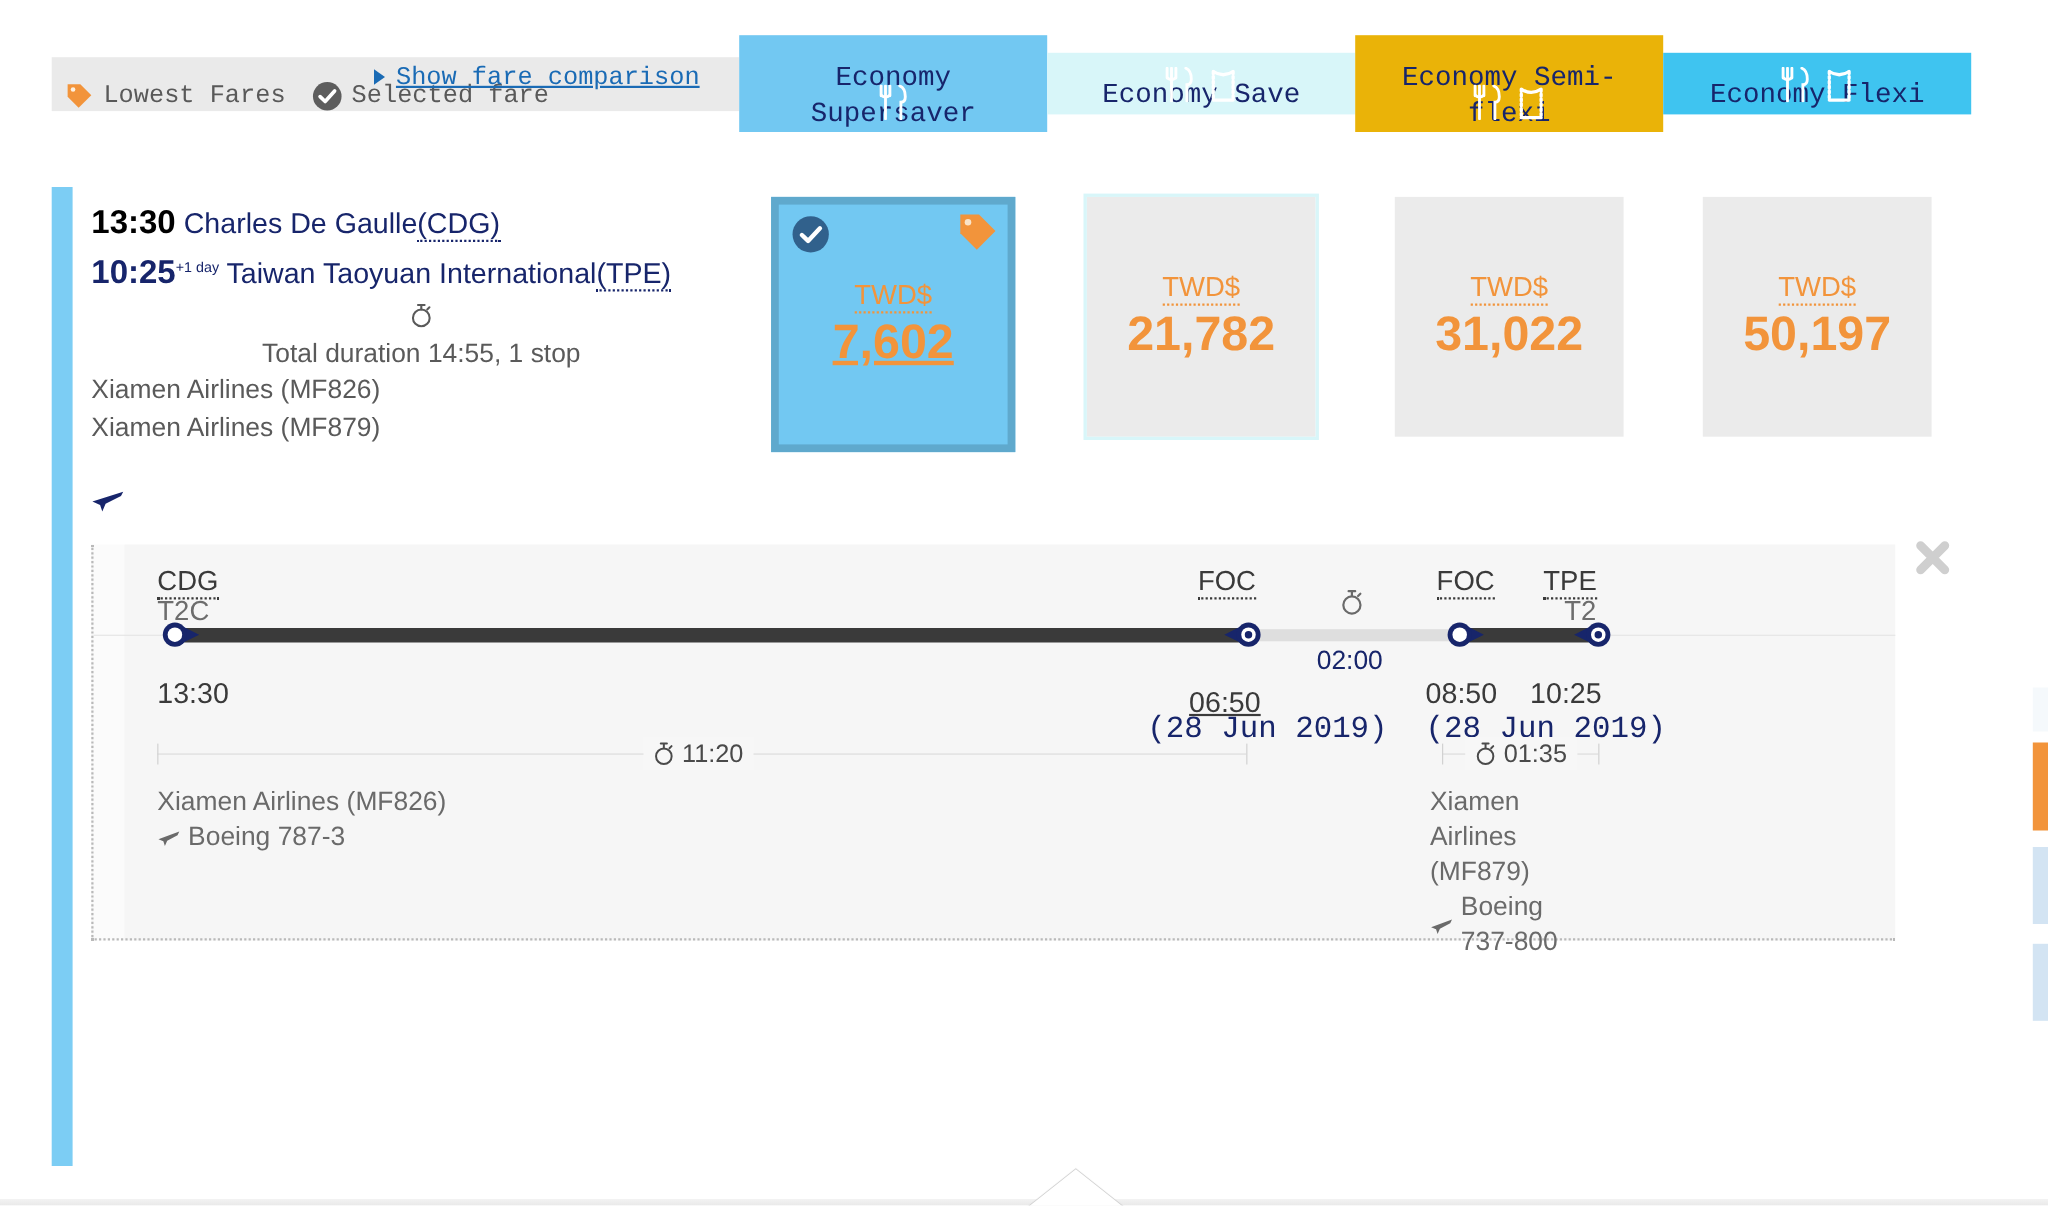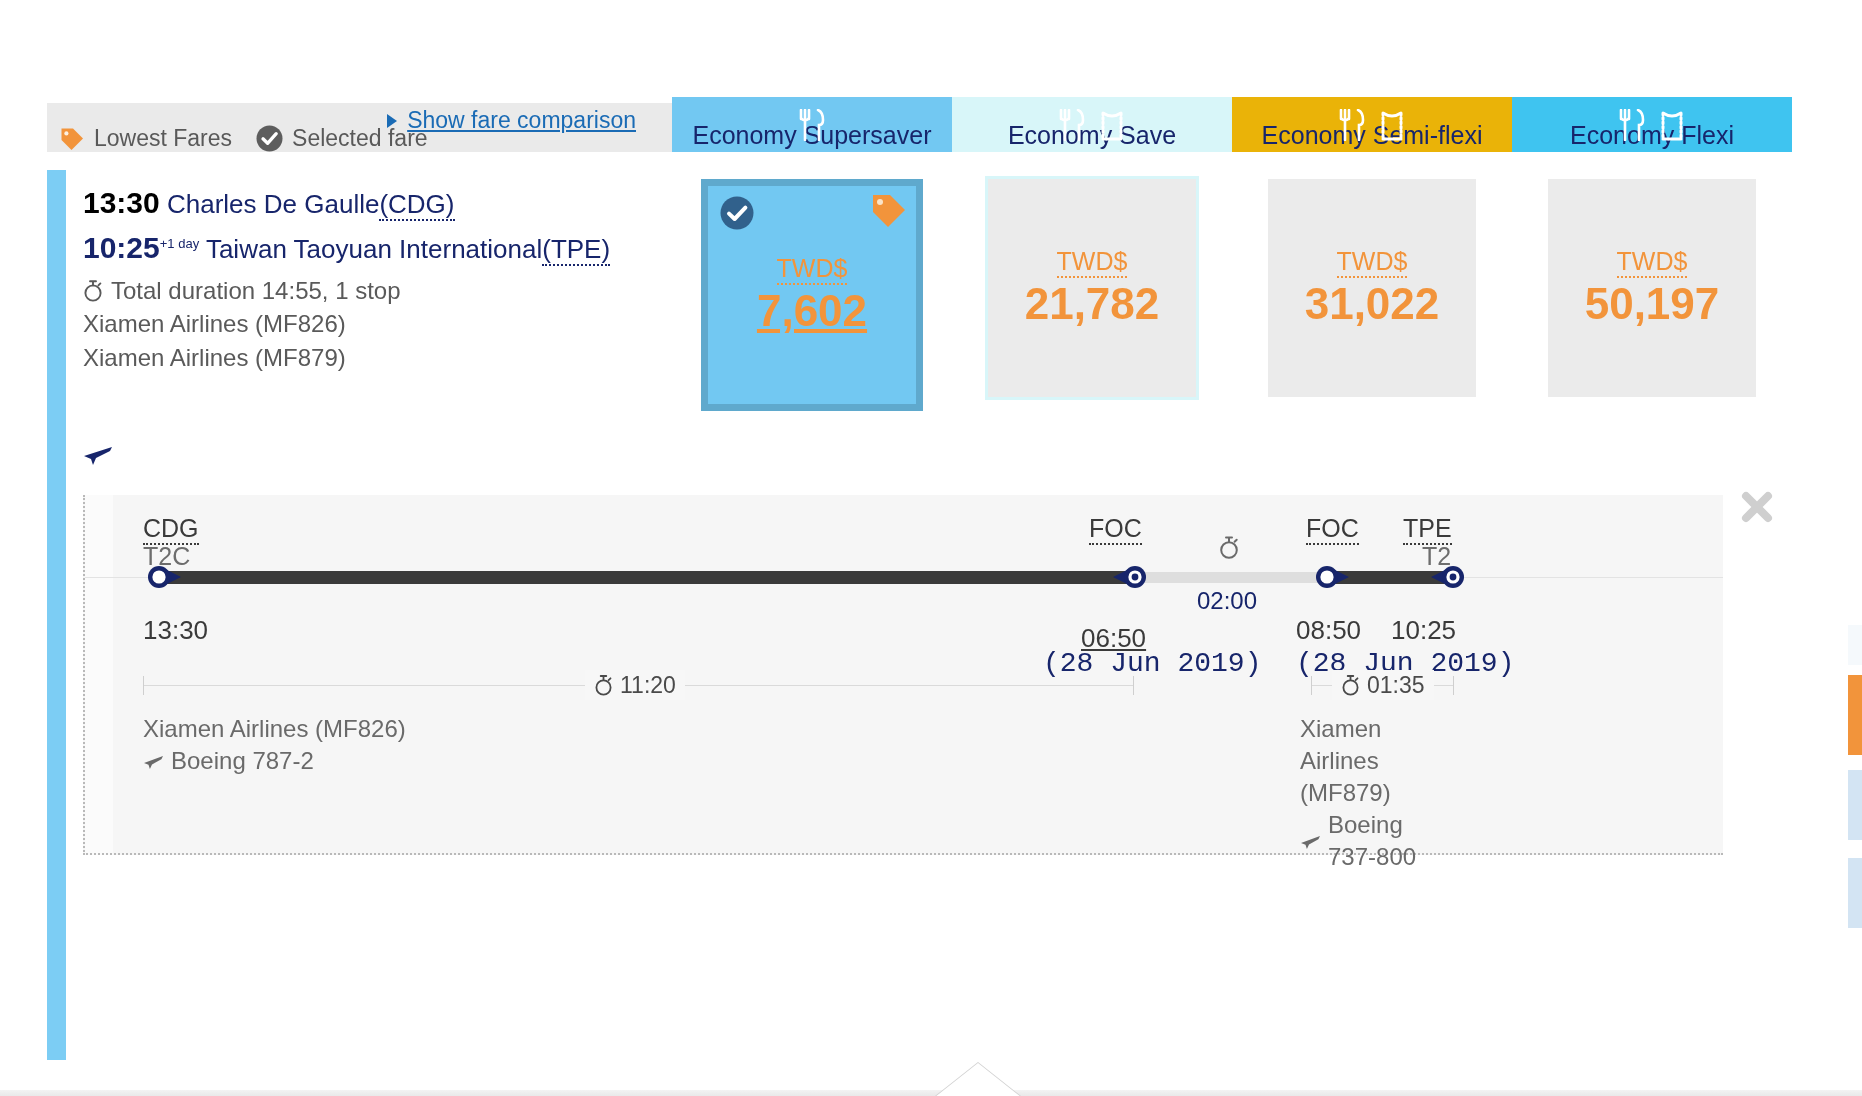--- a/index.html
+++ b/index.html
@@ -16,21 +16,22 @@
   }
 
   
   .fare-header {
     position: absolute;
     left: 47px;
     top: 0;
     width: 1745px;
     height: 152px;
     display: flex;
-    align-items: flex-end;
+    align-items: center;
+    font-family: Liberation Mono, monospace;
   }
   .legend-pane {
     flex: 0 0 625px;
     background: #eaeaea;
     position: relative;
   }
   .legend-row {
     display: flex;
     align-items: center;
     padding: 22px 0 0 12px;
@@ -157,20 +158,21 @@
     border-bottom: 2px dotted #17256b;
   }
   .meta-line {
     font-size: 24px;
     color: #5a5a5a;
     line-height: 1.32;
     display: flex;
     align-items: center;
     gap: 8px;
     margin-top: 4px;
+    flex-direction: column;
   }
   .meta-line.plain { display: block; margin-top: 2px; }
   .stopwatch { flex: 0 0 20px; }
   .stopwatch svg { display: block; }
 
   .hide-details-btn {
     margin-top: 14px;
     display: inline-flex;
     align-items: center;
     gap: 12px;
@@ -722,21 +724,21 @@
     </div>
 
     <div class="seg-info" style="left:58px; top:218px;">
       <div>Xiamen Airlines (MF826)</div>
       <div class="ac">
         <span>
           <svg width="21" height="18" viewBox="0 0 21 18">
             <path d="M1 11 L20 4 L18.4 7.3 L9 12.4 L6.9 17 L5.5 12.8 L1 11 Z" fill="#6a6a6a"></path>
           </svg>
         </span>
-        <span>Boeing 787-2</span>
+        <span>Boeing 787-3</span>
       </div>
     </div>
 
     <div class="seg-info narrow" style="left:1215px; top:218px;">
       <div>Xiamen Airlines (MF879)</div>
       <div class="ac">
         <span>
           <svg width="21" height="18" viewBox="0 0 21 18">
             <path d="M1 11 L20 4 L18.4 7.3 L9 12.4 L6.9 17 L5.5 12.8 L1 11 Z" fill="#6a6a6a"></path>
           </svg>

